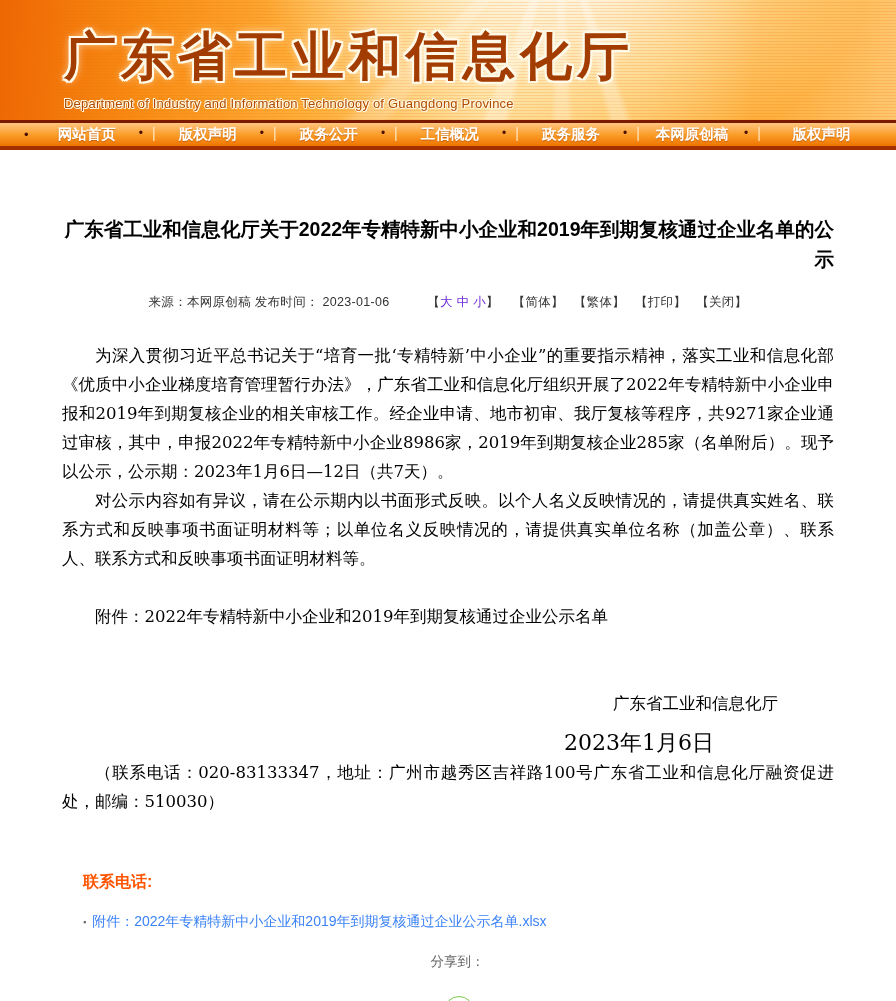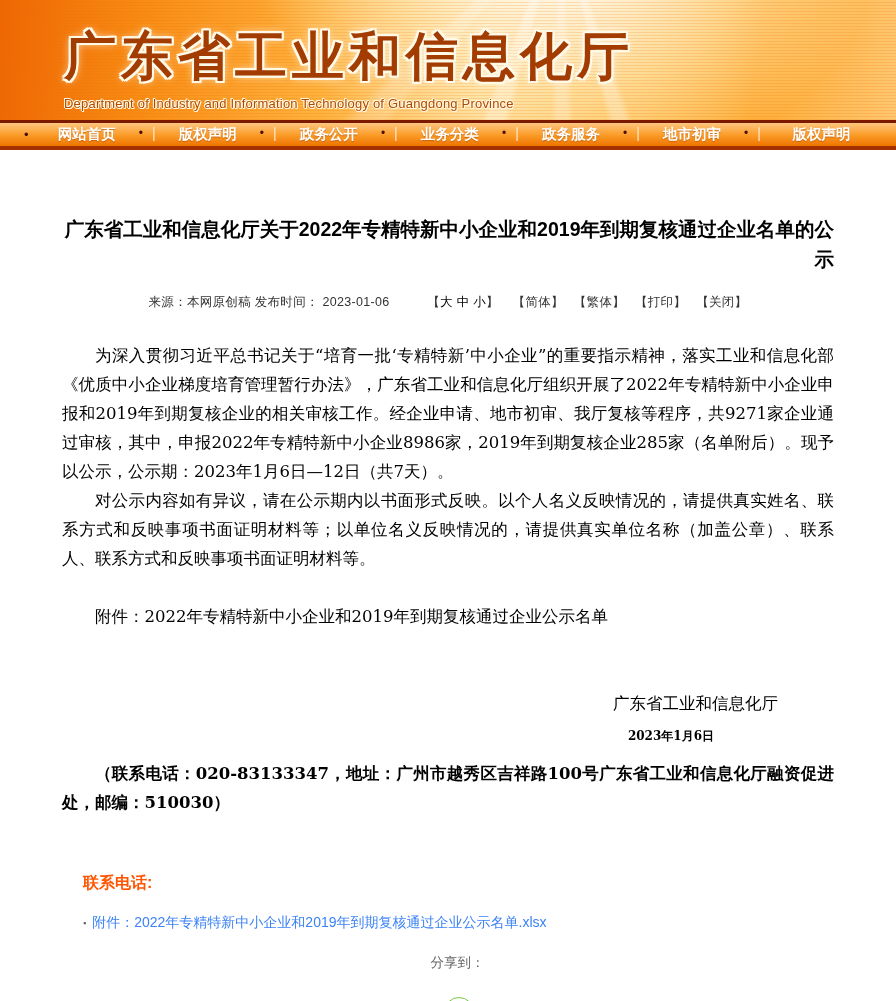--- a/index.html
+++ b/index.html
@@ -67,39 +67,39 @@
   .content{ flex:1 1 auto; padding:64px 62px 0 62px; }
   .article-title{
     font-size:19.5px; font-weight:bold; line-height:30px; text-align:right;
     max-width:772px; margin:0 auto; color:#000;
     font-family:"Liberation Sans", sans-serif;
   }
   .meta{
     margin-top:20px; text-align:center; font-size:12.5px; color:#333; letter-spacing:.3px;
   }
   .meta span, .meta a{ color:#333; text-decoration:none; }
-  .meta .size-opts{ color:#000000; }
+  .meta .size-opts{ color:#6d28d9; }
   .meta .meta-action{ margin-left:10px; cursor:pointer; }
   .meta .src{ }
   .meta .pub{ margin-right:24px; }
 
   .body-text{ margin-top:30px; font-family:"DejaVu Serif","Liberation Serif",serif; }
   .body-text p{
     font-size:16.5px; line-height:29px; text-indent:2em; text-align:justify; color:#000;
   }
   .attach-line{
     margin-top:29px; font-size:16.5px; line-height:29px; text-indent:2em;
     font-family:"DejaVu Serif","Liberation Serif",serif;
   }
   .signature{ margin-top:62px; text-align:right; padding-right:56px;
     font-size:16.5px; font-family:"DejaVu Serif","Liberation Serif",serif; }
   .sig-date{ margin-top:13px; text-align:right; padding-right:120px;
-    font-size:12px; font-family:"DejaVu Serif","Liberation Serif",serif;font-weight:bold; }
-  .contact{ margin-top:14px; font-size:16.5px; line-height:29px; text-indent:2em;
-    text-align:justify; font-family:"DejaVu Serif","Liberation Serif",serif;font-weight:bold; }
+    font-size:22px; font-family:"DejaVu Serif","Liberation Serif",serif; }
+  .contact{ font-size:16.5px; line-height:29px; text-indent:2em;
+    text-align:justify; font-family:"DejaVu Serif","Liberation Serif",serif; }
 
   
   .related{ margin-top:56px; padding-left:21px; }
   .related-heading{ color:#ff5500; font-size:16px; font-weight:bold; }
   .related-list{ margin-top:20px; }
   .related-item{ font-size:14px; color:#555; display:flex; align-items:center; gap:6px; }
   .related-item .sq{ font-size:9px; color:#666; }
   .related-item a{ color:#3b82f6; text-decoration:none; cursor:pointer; }
   .share-row{ margin-top:22px; display:flex; align-items:center; gap:25px;flex-direction:column; }
   .share-label{ font-size:13.5px; color:#666; margin-right:2px; }
@@ -145,35 +145,35 @@
         </span>
     </div>
       <div class="nav-item">
       <a class="nav-link">政务公开</a>
       <span class="nav-sep">
           <span class="nav-dot">•</span>
           <span class="nav-bar">|</span>
         </span>
     </div>
       <div class="nav-item">
-      <a class="nav-link">业务分类</a>
+      <a class="nav-link">工信概况</a>
       <span class="nav-sep">
           <span class="nav-dot">•</span>
           <span class="nav-bar">|</span>
         </span>
     </div>
       <div class="nav-item">
       <a class="nav-link">政务服务</a>
       <span class="nav-sep">
           <span class="nav-dot">•</span>
           <span class="nav-bar">|</span>
         </span>
     </div>
       <div class="nav-item">
-      <a class="nav-link">地市初审</a>
+      <a class="nav-link">本网原创稿</a>
       <span class="nav-sep">
           <span class="nav-dot">•</span>
           <span class="nav-bar">|</span>
         </span>
     </div>
       <div class="nav-item">
       <a class="nav-link">版权声明</a>
       <span class="nav-sep"></span>
     </div>
     </div>

